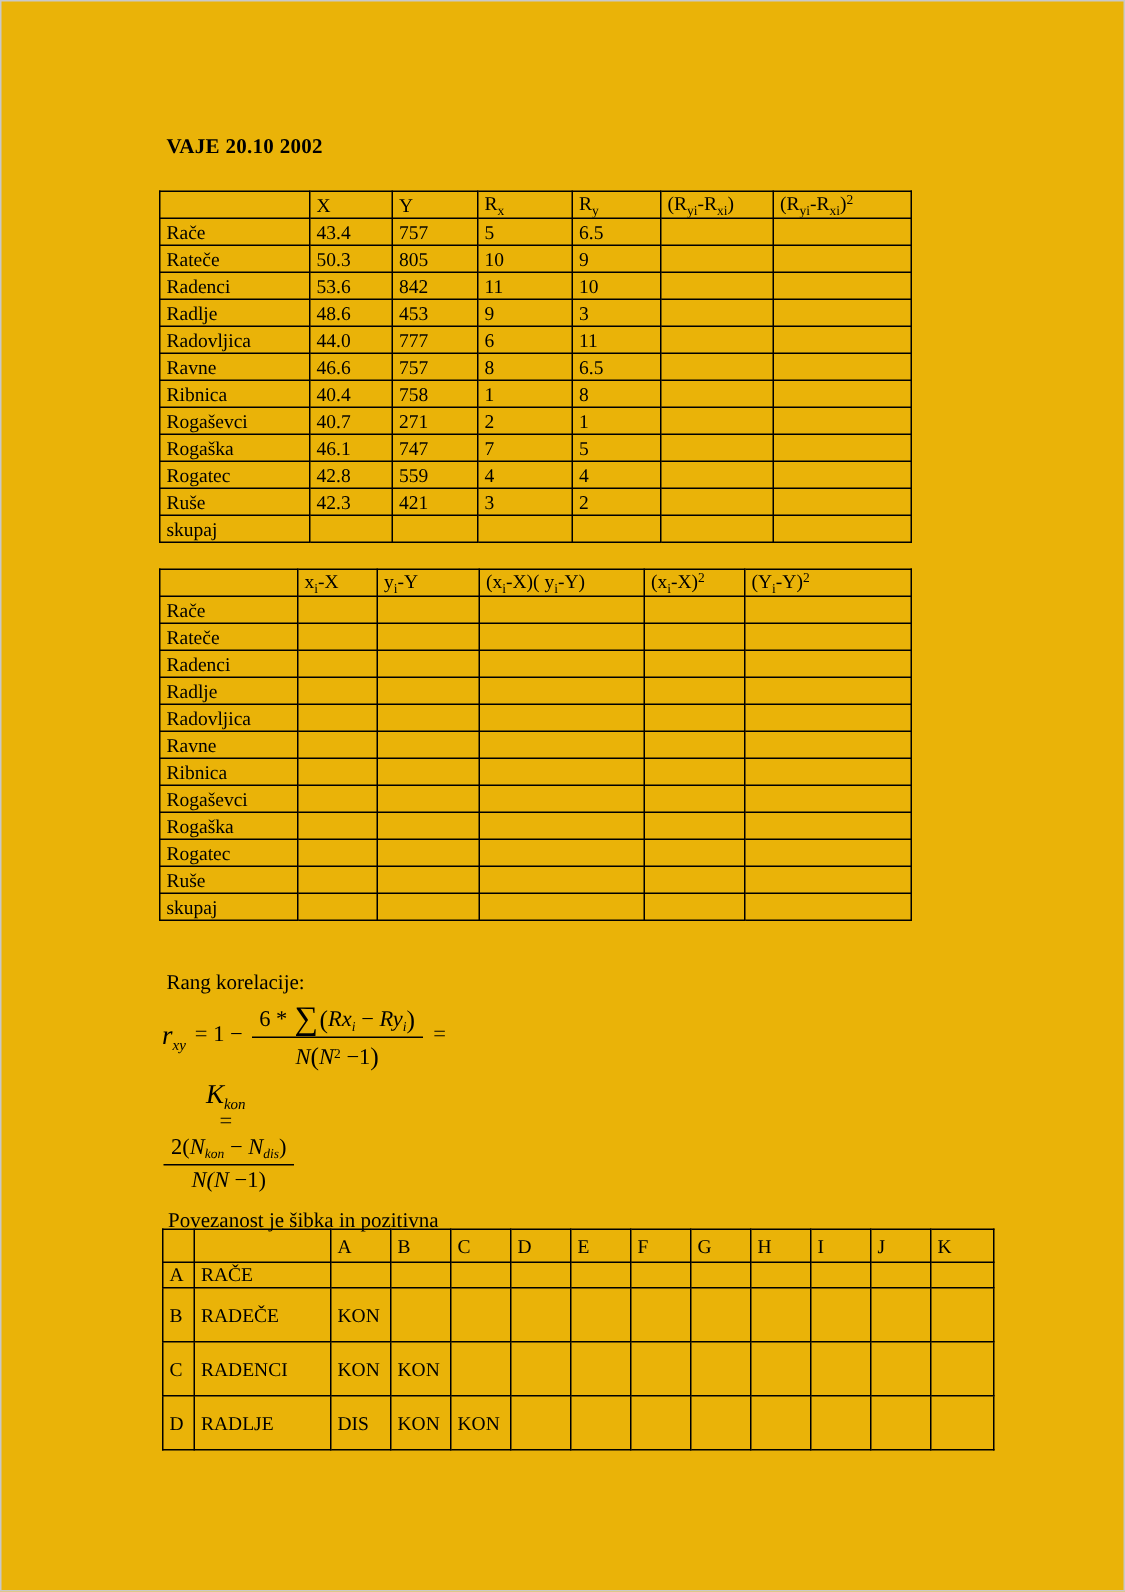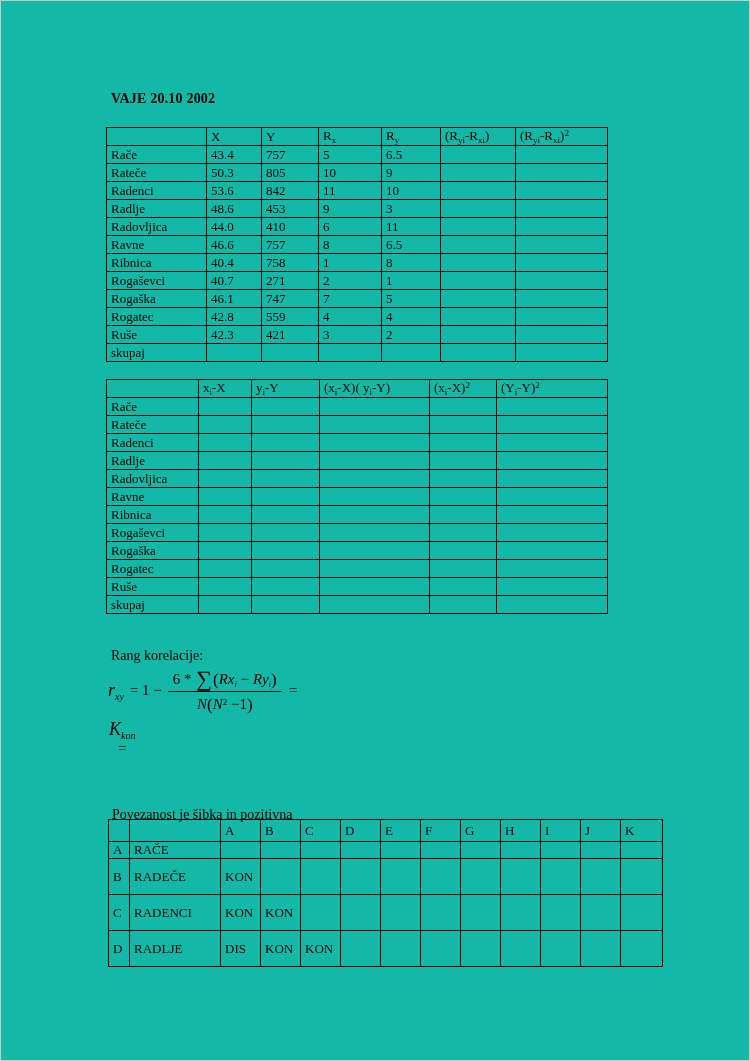--- a/index.html
+++ b/index.html
@@ -1,21 +1,21 @@
 <!DOCTYPE html>
 <html><head>
 <meta charset="utf-8">
 <style>
   html,body{margin:0;padding:0;}
   body{
     width:750px;height:1061px;background:#ffffff;position:relative;
     font-family:"Liberation Serif",serif;color:#000;
     -webkit-font-smoothing:antialiased;
   }
-  .page{position:absolute;inset:0;border:1px solid #c9c9c9;box-sizing:border-box;background:#14b8a6;}
+  .page{position:absolute;inset:0;border:1px solid #c9c9c9;box-sizing:border-box;background:#eab308;}
 
   .title{position:absolute;left:110px;top:90px;font-weight:bold;font-size:14px;letter-spacing:.2px;}
 
   table.t{position:absolute;border-collapse:collapse;table-layout:fixed;font-size:13px;}
   table.t th,table.t td{
     border:1px solid #000;font-weight:normal;text-align:left;
     padding:0 2px 0 4px;overflow:hidden;white-space:nowrap;vertical-align:middle;
     line-height:16px;
   }
   .t1{left:105px;top:126px;width:501px;}
@@ -130,21 +130,21 @@
           <td>48.6</td>
           <td>453</td>
           <td>9</td>
           <td>3</td>
           <td></td>
           <td></td>
         </tr>
         <tr>
           <td>Radovljica</td>
           <td>44.0</td>
-          <td>410</td>
+          <td>777</td>
           <td>6</td>
           <td>11</td>
           <td></td>
           <td></td>
         </tr>
         <tr>
           <td>Ravne</td>
           <td>46.6</td>
           <td>757</td>
           <td>8</td>
@@ -336,20 +336,24 @@
     <span class="frac">
       <span class="num" id="f1num"><span>6 * </span><span class="big">∑</span><span class="lg">(</span><span class="it">Rx</span><span class="sub it">i</span><span> − </span><span class="it">Ry</span><span class="sub it">i</span><span class="lg">)</span></span>
       <span class="den" id="f1den"><span class="it">N</span><span class="lg">(</span><span class="it">N</span><span class="sup">2</span><span> −1</span><span class="lg">)</span></span>
     </span>
     <span class="fpost">=</span>
   </div>
 
   <div class="formula f2">
     <span class="flhs" id="f2lhs"><span class="it">K</span><span class="sub it">kon</span></span>
     <span class="fpre">=</span>
+    <span class="frac">
+      <span class="num" id="f2num"><span>2(</span><span class="it">N</span><span class="sub it">kon</span><span> − </span><span class="it">N</span><span class="sub it">dis</span><span>)</span></span>
+      <span class="den" id="f2den"><span class="it">N</span><span class="it">(N</span><span> −1)</span></span>
+    </span>
   </div>
 
   <div class="plain-label povez">Povezanost je šibka in pozitivna</div>
 
   <table class="t t3" id="t3">
     <colgroup>
         <col>
         <col>
         <col>
         <col>

